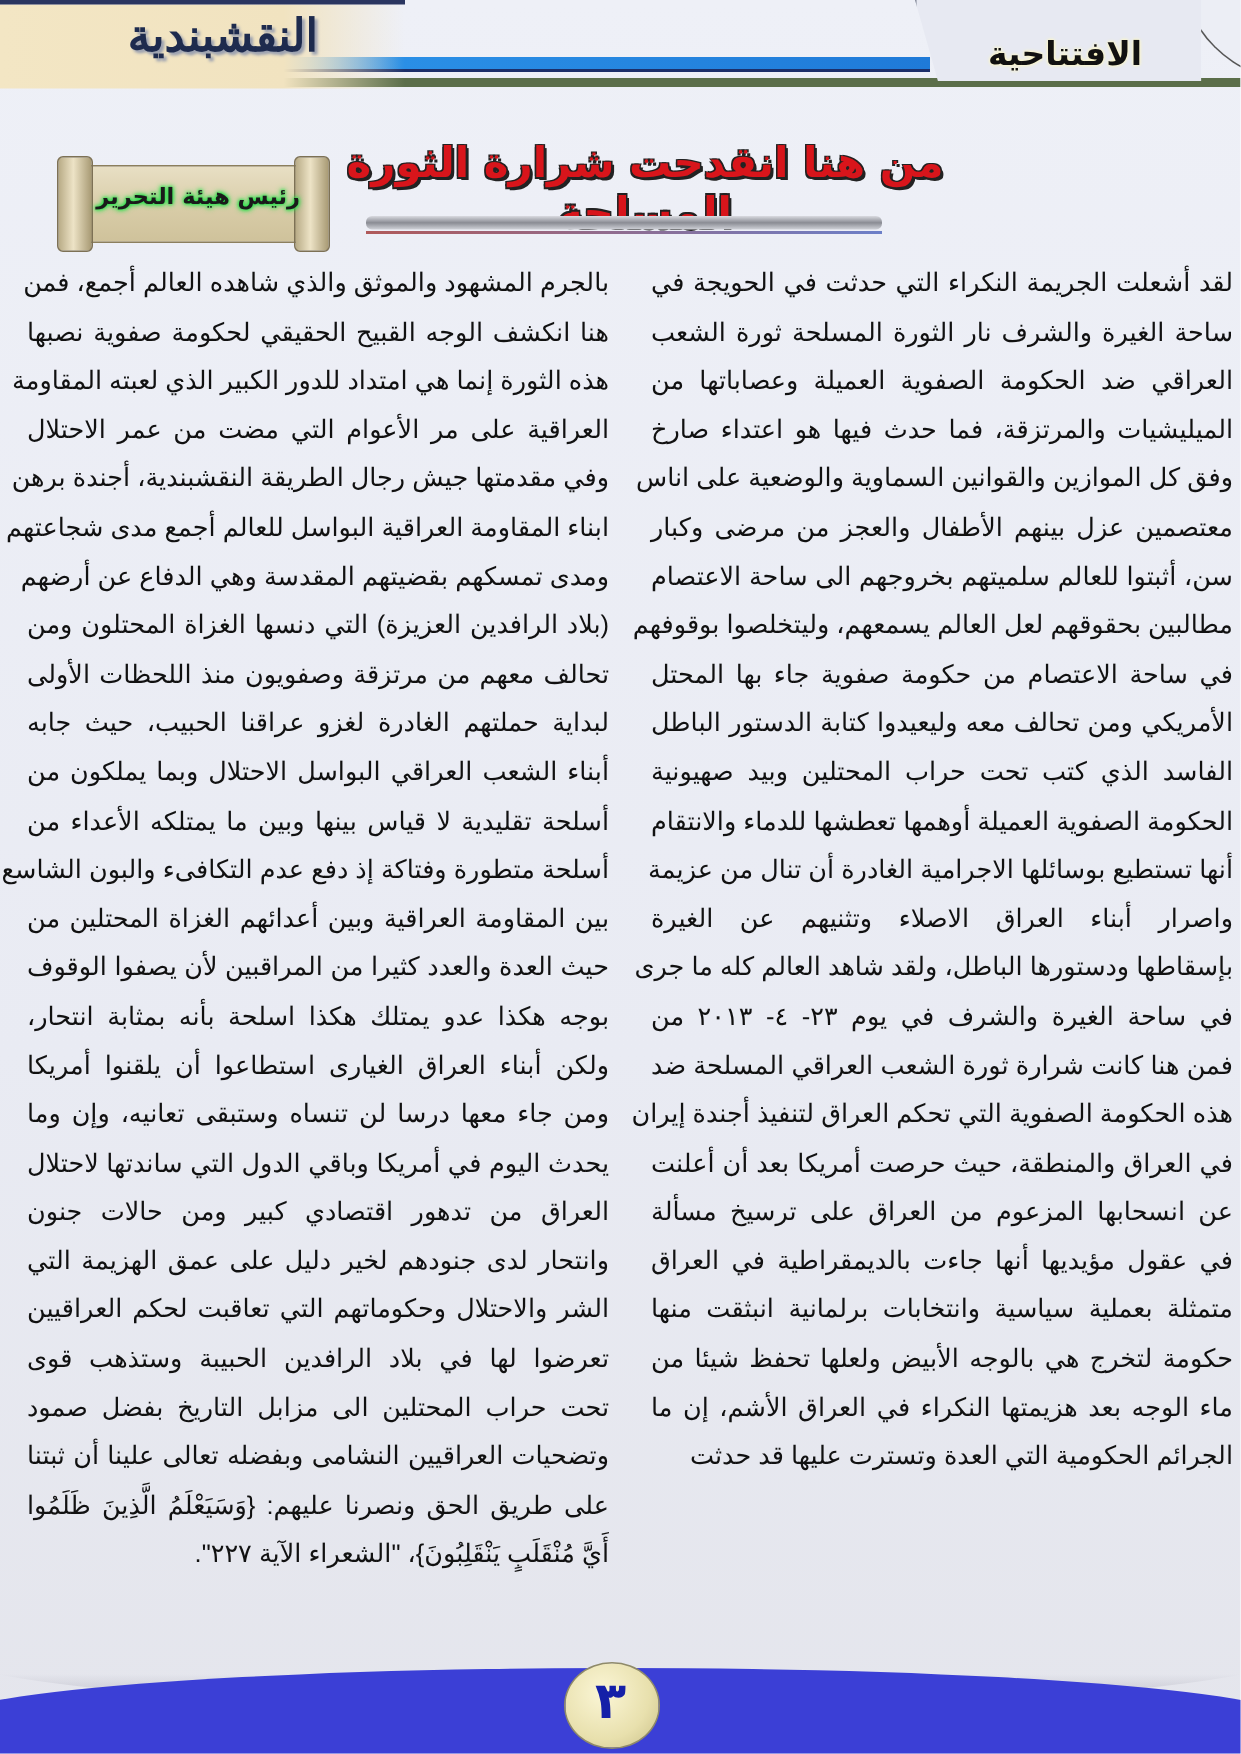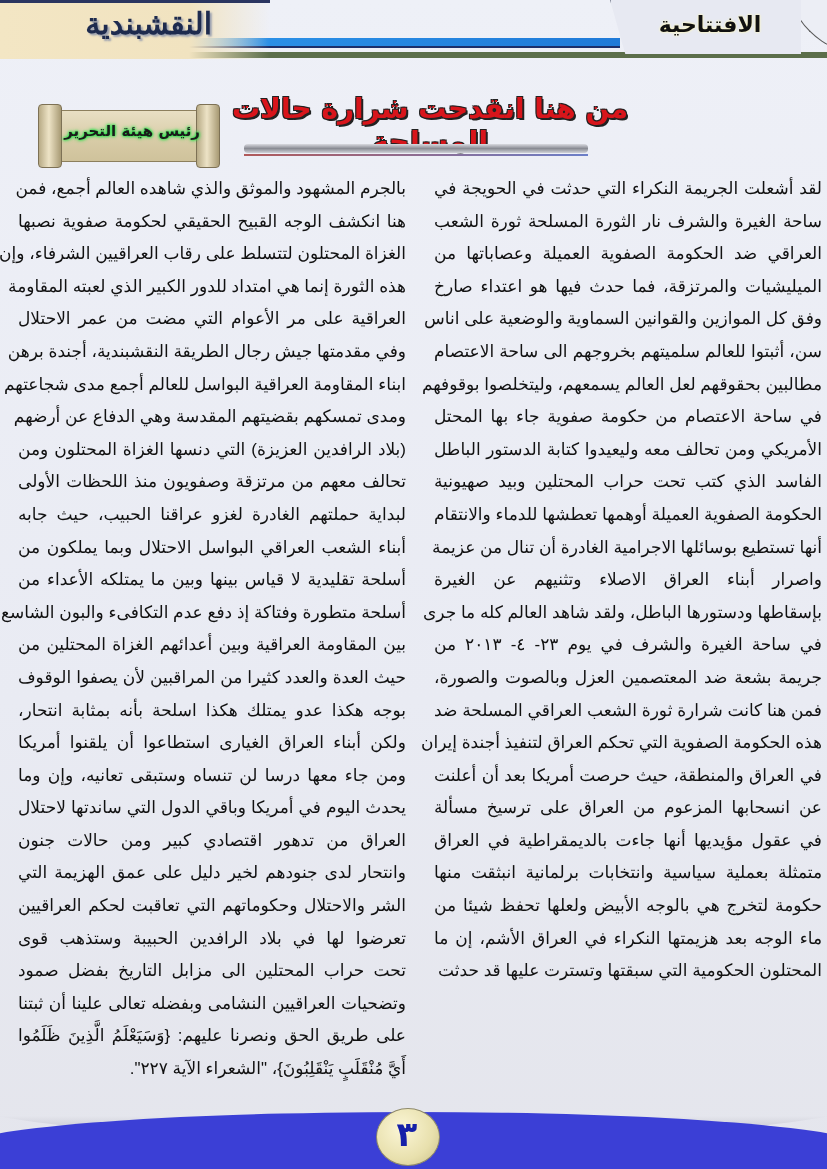--- a/index.html
+++ b/index.html
@@ -33,21 +33,21 @@
     position:absolute; left:610px; top:0; width:190px; height:54px;
     background:#e7e9f2; border-left:1px solid #7a8090;
     clip-path: polygon(0 0, 100% 0, 100% 100%, 8% 100%);
   }
   .section-tab-curve {
     position:absolute; left:786px; top:-30px; width:80px; height:84px;
     border-radius:0 0 0 80px; border-left:1px solid #555; border-bottom:1px solid #555;
     background:#eceef5;
   }
   .section-label {
-    position:absolute; left:640px; top:12px; width:140px; text-align:center;
+    position:absolute; left:640px; top:24px; width:140px; text-align:center;
     font-weight:bold; font-size:22px; color:#111; direction:rtl;
     text-shadow: 0 0 2px #fff8c0, 0 0 3px #fff8c0;
   }
 
   
   .article-title {
     position:absolute; left:224px; top:92px; width:412px; text-align:center;
     font-weight:bold; font-size:28px; color:#d8151b; direction:rtl;
     text-shadow: 2px 2px 0 #222, -1px -1px 0 #222, 1px -1px 0 #222, -1px 1px 0 #222;
     letter-spacing:-0.5px;
@@ -119,62 +119,61 @@
 <div class="header">
   <div class="header-blue"></div>
   <div class="header-bar"></div>
   <div class="brand-box"></div>
   <div class="brand-title">النقشبندية</div>
   <div class="section-tab-curve"></div>
   <div class="section-tab"></div>
   <div class="section-label">الافتتاحية</div>
 </div>
 
-<div class="article-title">من هنا انقدحت شرارة حالات المسلحة</div>
+<div class="article-title">من هنا انقدحت شرارة الثورة المسلحة</div>
 <div class="title-underline"></div>
 <div class="title-underline2"></div>
 
 <div class="scroll-badge">
   <div class="scroll-body"></div>
   <div class="scroll-roll left"></div>
   <div class="scroll-roll right"></div>
   <div class="scroll-text">رئيس هيئة التحرير</div>
 </div>
 
 <div class="col col-right" id="col-right">
     <span class="line">لقد أشعلت الجريمة النكراء التي حدثت في الحويجة في</span>
     <span class="line">ساحة الغيرة والشرف نار الثورة المسلحة ثورة الشعب</span>
     <span class="line">العراقي ضد الحكومة الصفوية العميلة وعصاباتها من</span>
     <span class="line">الميليشيات والمرتزقة، فما حدث فيها هو اعتداء صارخ</span>
     <span class="line">وفق كل الموازين والقوانين السماوية والوضعية على اناس</span>
+    <span class="line">معتصمين عزل بينهم الأطفال والعجز من مرضى وكبار</span>
     <span class="line">سن، أثبتوا للعالم سلميتهم بخروجهم الى ساحة الاعتصام</span>
     <span class="line">مطالبين بحقوقهم لعل العالم يسمعهم، وليتخلصوا بوقوفهم</span>
     <span class="line">في ساحة الاعتصام من حكومة صفوية جاء بها المحتل</span>
     <span class="line">الأمريكي ومن تحالف معه وليعيدوا كتابة الدستور الباطل</span>
     <span class="line">الفاسد الذي كتب تحت حراب المحتلين وبيد صهيونية</span>
     <span class="line">الحكومة الصفوية العميلة أوهمها تعطشها للدماء والانتقام</span>
     <span class="line">أنها تستطيع بوسائلها الاجرامية الغادرة أن تنال من عزيمة</span>
     <span class="line">واصرار أبناء العراق الاصلاء وتثنيهم عن الغيرة</span>
     <span class="line">بإسقاطها ودستورها الباطل، ولقد شاهد العالم كله ما جرى</span>
     <span class="line">في ساحة الغيرة والشرف في يوم ٢٣- ٤- ٢٠١٣ من</span>
-    <span class="line">جريمة بشعة ضد المعتصمين العزل وبالصوت والصورة،</span>
     <span class="line">فمن هنا كانت شرارة ثورة الشعب العراقي المسلحة ضد</span>
     <span class="line">هذه الحكومة الصفوية التي تحكم العراق لتنفيذ أجندة إيران</span>
     <span class="line">في العراق والمنطقة، حيث حرصت أمريكا بعد أن أعلنت</span>
     <span class="line">عن انسحابها المزعوم من العراق على ترسيخ مسألة</span>
     <span class="line">في عقول مؤيديها أنها جاءت بالديمقراطية في العراق</span>
     <span class="line">متمثلة بعملية سياسية وانتخابات برلمانية انبثقت منها</span>
     <span class="line">حكومة لتخرج هي بالوجه الأبيض ولعلها تحفظ شيئا من</span>
     <span class="line">ماء الوجه بعد هزيمتها النكراء في العراق الأشم، إن ما</span>
-    <span class="line last">المحتلون الحكومية التي سبقتها وتسترت عليها قد حدثت</span>
+    <span class="line last">الجرائم الحكومية التي العدة وتسترت عليها قد حدثت</span>
   </div>
 <div class="col col-left" id="col-left">
     <span class="line">بالجرم المشهود والموثق والذي شاهده العالم أجمع، فمن</span>
     <span class="line">هنا انكشف الوجه القبيح الحقيقي لحكومة صفوية نصبها</span>
-    <span class="line">الغزاة المحتلون لتتسلط على رقاب العراقيين الشرفاء، وإن</span>
     <span class="line">هذه الثورة إنما هي امتداد للدور الكبير الذي لعبته المقاومة</span>
     <span class="line">العراقية على مر الأعوام التي مضت من عمر الاحتلال</span>
     <span class="line">وفي مقدمتها جيش رجال الطريقة النقشبندية، أجندة برهن</span>
     <span class="line">ابناء المقاومة العراقية البواسل للعالم أجمع مدى شجاعتهم</span>
     <span class="line">ومدى تمسكهم بقضيتهم المقدسة وهي الدفاع عن أرضهم</span>
     <span class="line">(بلاد الرافدين العزيزة) التي دنسها الغزاة المحتلون ومن</span>
     <span class="line">تحالف معهم من مرتزقة وصفويون منذ اللحظات الأولى</span>
     <span class="line">لبداية حملتهم الغادرة لغزو عراقنا الحبيب، حيث جابه</span>
     <span class="line">أبناء الشعب العراقي البواسل الاحتلال وبما يملكون من</span>
     <span class="line">أسلحة تقليدية لا قياس بينها وبين ما يمتلكه الأعداء من</span>

